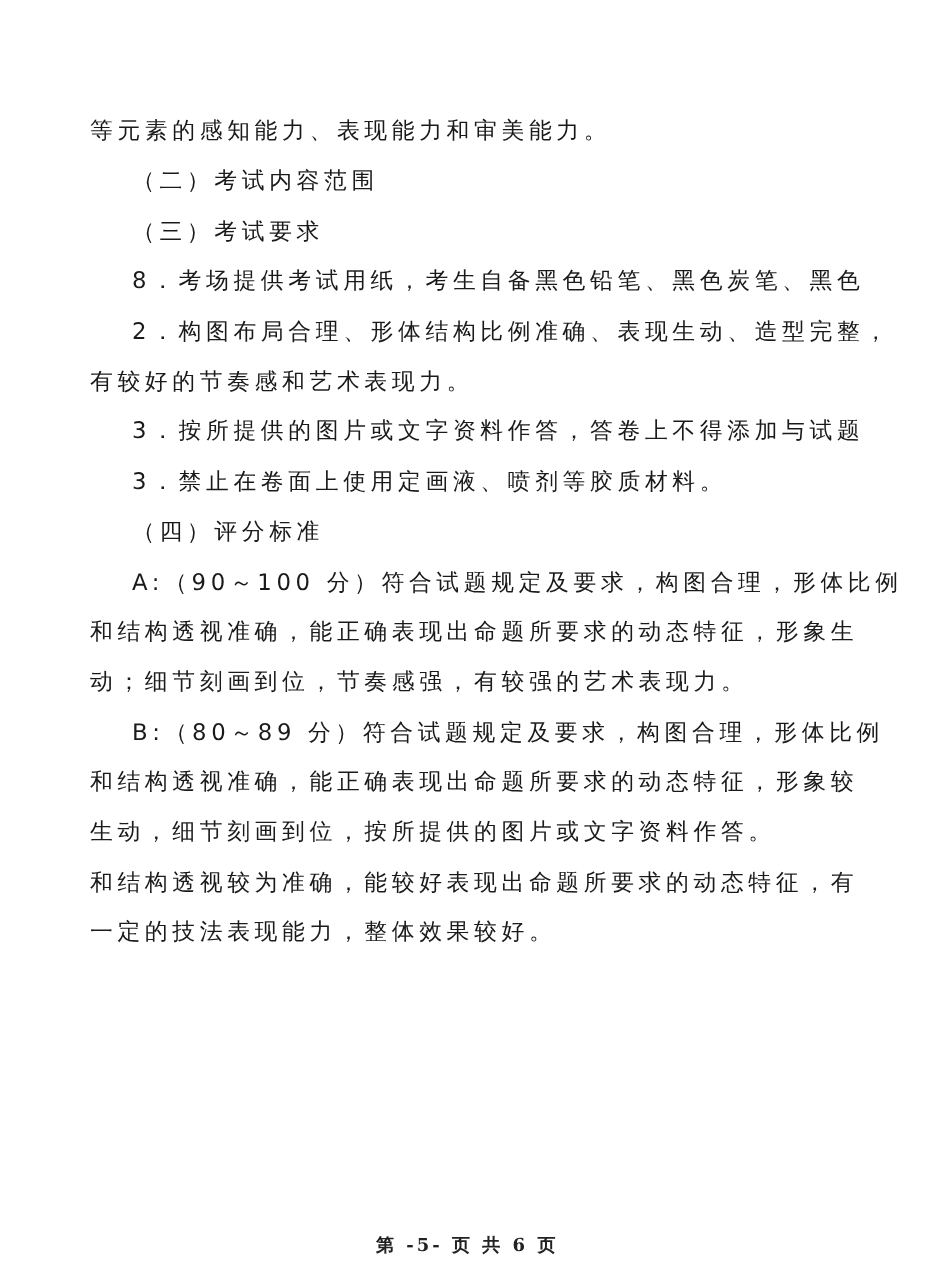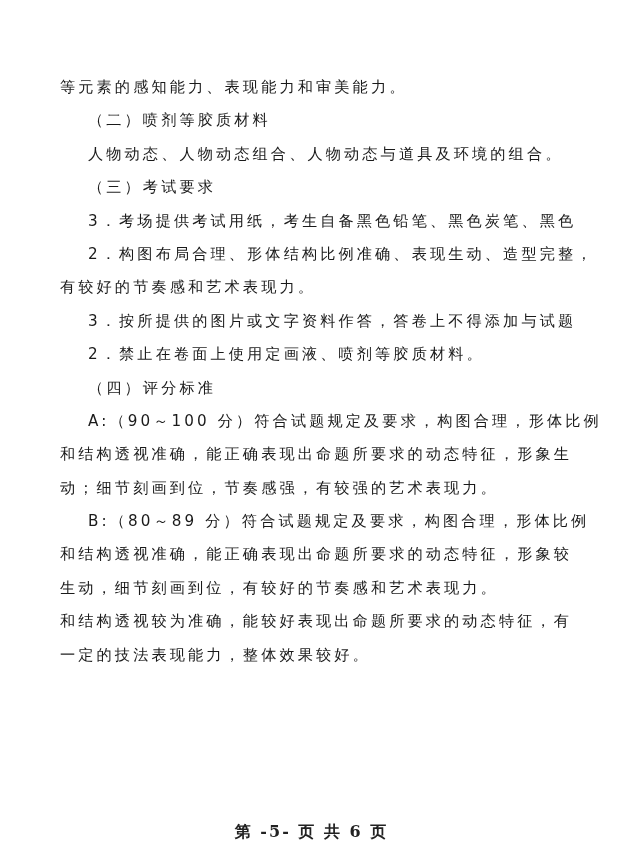--- a/index.html
+++ b/index.html
@@ -4,41 +4,40 @@
 <style>
   html, body { margin: 0; padding: 0; background: #ffffff; }
   body { width: 623px; height: 856px; position: relative; overflow: hidden;
          font-family: "DejaVu Sans", "Liberation Sans", sans-serif; color: #1a1a1a; }
   .page { position: absolute; left: 0; top: 0; width: 602px; height: 856px; }
   .content { position: absolute; left: 60px; top: 71px; width: 404px; }
   .line { height: 33.4px; line-height: 33.4px; font-size: 15.2px; letter-spacing: 3.1px;
           white-space: nowrap; overflow: visible; }
   .indent { padding-left: 28px; }
   .footer { position: absolute; left: 0; width: 623px; top: 822px; text-align: center;
-            font-family: "DejaVu Serif", "Liberation Serif", serif; font-size: 16px;
+            font-family: "DejaVu Serif", "Liberation Serif", serif; font-size: 12px;
             font-weight: bold; letter-spacing: 2px; color: #222; }
 </style>
 </head>
 <body>
 
 <div class="page">
   <div class="content">
     <div class="line">等元素的感知能力、表现能力和审美能力。</div>
-    <div class="line indent">（二）喷剂等胶质材料</div>
-    <div class="line indent">人物动态、人物动态组合、人物动态与道具及环境的组合。</div>
+    <div class="line indent">（二）考试内容范围</div>
     <div class="line indent">（三）考试要求</div>
-    <div class="line indent">3．考场提供考试用纸，考生自备黑色铅笔、黑色炭笔、黑色</div>
+    <div class="line indent">8．考场提供考试用纸，考生自备黑色铅笔、黑色炭笔、黑色</div>
     <div class="line indent">2．构图布局合理、形体结构比例准确、表现生动、造型完整，</div>
     <div class="line">有较好的节奏感和艺术表现力。</div>
     <div class="line indent">3．按所提供的图片或文字资料作答，答卷上不得添加与试题</div>
-    <div class="line indent">2．禁止在卷面上使用定画液、喷剂等胶质材料。</div>
+    <div class="line indent">3．禁止在卷面上使用定画液、喷剂等胶质材料。</div>
     <div class="line indent">（四）评分标准</div>
     <div class="line indent">A:（90～100 分）符合试题规定及要求，构图合理，形体比例</div>
     <div class="line">和结构透视准确，能正确表现出命题所要求的动态特征，形象生</div>
     <div class="line">动；细节刻画到位，节奏感强，有较强的艺术表现力。</div>
     <div class="line indent">B:（80～89 分）符合试题规定及要求，构图合理，形体比例</div>
     <div class="line">和结构透视准确，能正确表现出命题所要求的动态特征，形象较</div>
-    <div class="line">生动，细节刻画到位，有较好的节奏感和艺术表现力。</div>
+    <div class="line">生动，细节刻画到位，按所提供的图片或文字资料作答。</div>
     <div class="line">和结构透视较为准确，能较好表现出命题所要求的动态特征，有</div>
     <div class="line">一定的技法表现能力，整体效果较好。</div>
   </div>
   <div class="footer">第 -5- 页 共 6 页</div>
 </div>
 
 </body></html>

